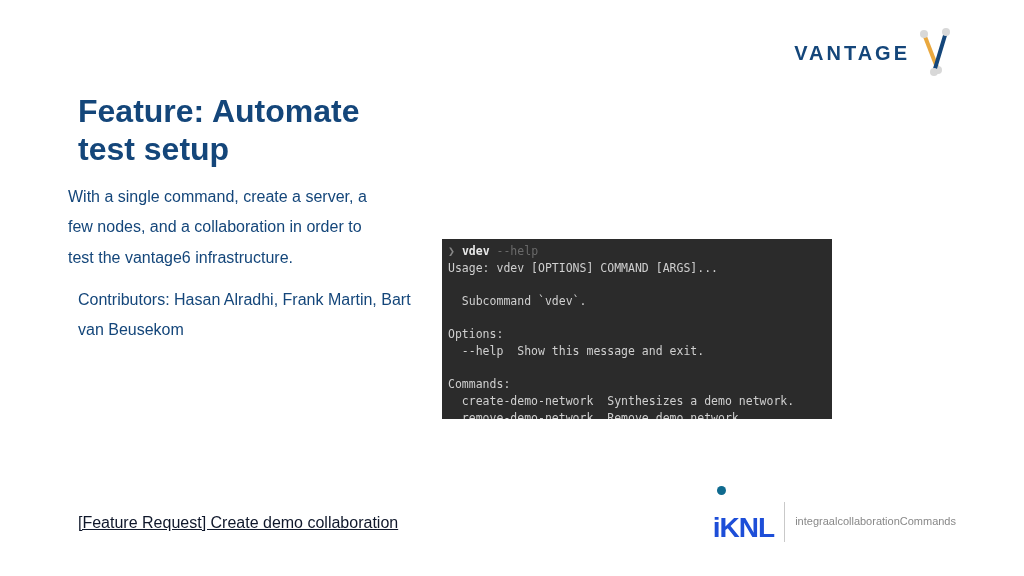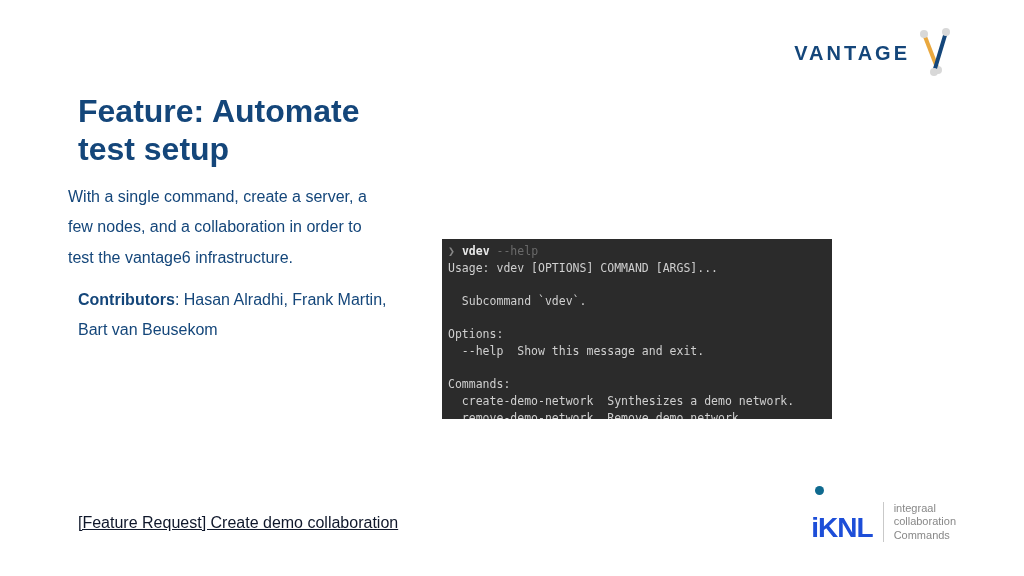--- a/index.html
+++ b/index.html
@@ -49,21 +49,21 @@
   }
   .contrib {
     position: absolute;
     left: 78px;
     top: 285px;
     width: 340px;
     color: #14467a;
     font-size: 16px;
     line-height: 1.9;
   }
-  .contrib .label { font-weight: 700; }
+  .contrib .label { font-weight: 400; }
 
   .link {
     position: absolute;
     left: 78px;
     top: 514px;
     color: #0f172a;
     font-size: 16px;
     text-decoration: underline;
     cursor: pointer;
   }
@@ -114,21 +114,21 @@
     letter-spacing: -1px;
     color: #1d4ed8;
     font-family: Arial, sans-serif;
     margin-top: 12px;
   }
   .iknl-sep {
     width: 1px; height: 40px; background: #c9c9c9;
   }
   .iknl-text {
     display: flex;
-    flex-direction: column;
+    flex-direction: row;
     font-size: 11px;
     color: #888;
     line-height: 1.2;
   }
 </style>
 </head>
 <body>
 
 <div class="logo-vantage">
   <span class="word">VANTAGE</span>

